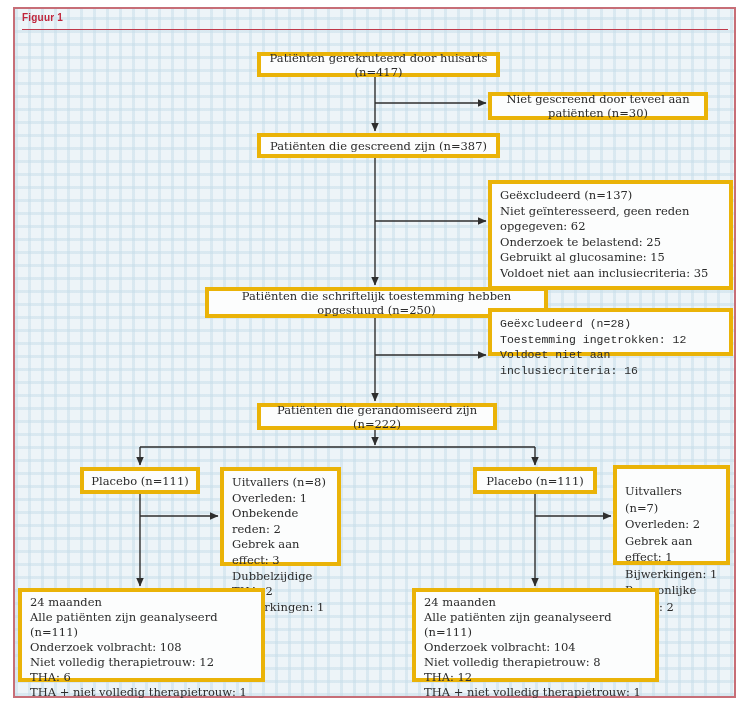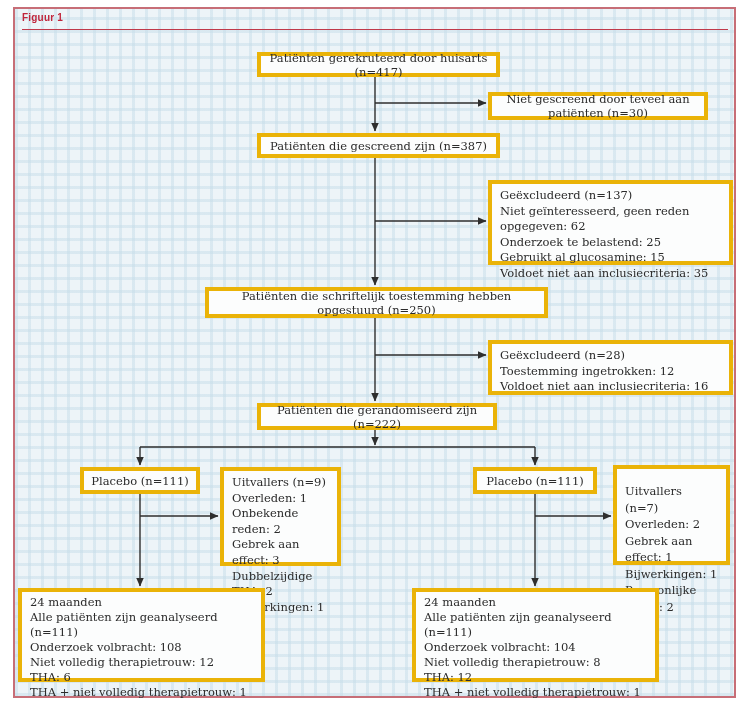--- a/index.html
+++ b/index.html
@@ -58,42 +58,42 @@
       <line x1="535" y1="516" x2="611" y2="516" marker-end="url(#ah)"></line>
     </g>
   </svg>
 
   <div class="box center" style="left:257px;top:52px;width:243px;height:25px;">Patiënten gerekruteerd door huisarts (n=417)</div>
 
   <div class="box center" style="left:488px;top:92px;width:220px;height:28px;">Niet gescreend door teveel aan patiënten (n=30)</div>
 
   <div class="box center" style="left:257px;top:133px;width:243px;height:25px;">Patiënten die gescreend zijn (n=387)</div>
 
-  <div class="box multi" style="left:488px;top:180px;width:245px;height:85px;">
+  <div class="box multi" style="left:488px;top:180px;width:245px;height:110px;">
     <div>Geëxcludeerd (n=137)</div>
     <div>Niet geïnteresseerd, geen reden opgegeven: 62</div>
     <div>Onderzoek te belastend: 25</div>
     <div>Gebruikt al glucosamine: 15</div>
     <div>Voldoet niet aan inclusiecriteria: 35</div>
   </div>
 
   <div class="box center" style="left:205px;top:287px;width:343px;height:31px;">Patiënten die schriftelijk toestemming hebben opgestuurd (n=250)</div>
 
-  <div class="box multi" style="left:488px;top:340px;width:245px;height:55px;">
+  <div class="box multi" style="left:488px;top:308px;width:245px;height:48px;font-family:Liberation Mono, monospace;">
     <div>Geëxcludeerd (n=28)</div>
     <div>Toestemming ingetrokken: 12</div>
     <div>Voldoet niet aan inclusiecriteria: 16</div>
   </div>
 
   <div class="box center" style="left:257px;top:403px;width:240px;height:27px;">Patiënten die gerandomiseerd zijn (n=222)</div>
 
   <div class="box center" style="left:80px;top:467px;width:120px;height:27px;">Placebo (n=111)</div>
 
   <div class="box multi" style="left:220px;top:467px;width:121px;height:99px;">
-    <div>Uitvallers (n=9)</div>
+    <div>Uitvallers (n=8)</div>
     <div>Overleden: 1</div>
     <div>Onbekende reden: 2</div>
     <div>Gebrek aan effect: 3</div>
     <div>Dubbelzijdige THA: 2</div>
     <div>Bijwerkingen: 1</div>
   </div>
 
   <div class="box center" style="left:473px;top:467px;width:124px;height:27px;">Placebo (n=111)</div>
 
   <div class="box multi roomy" style="left:613px;top:465px;width:117px;height:100px;">

